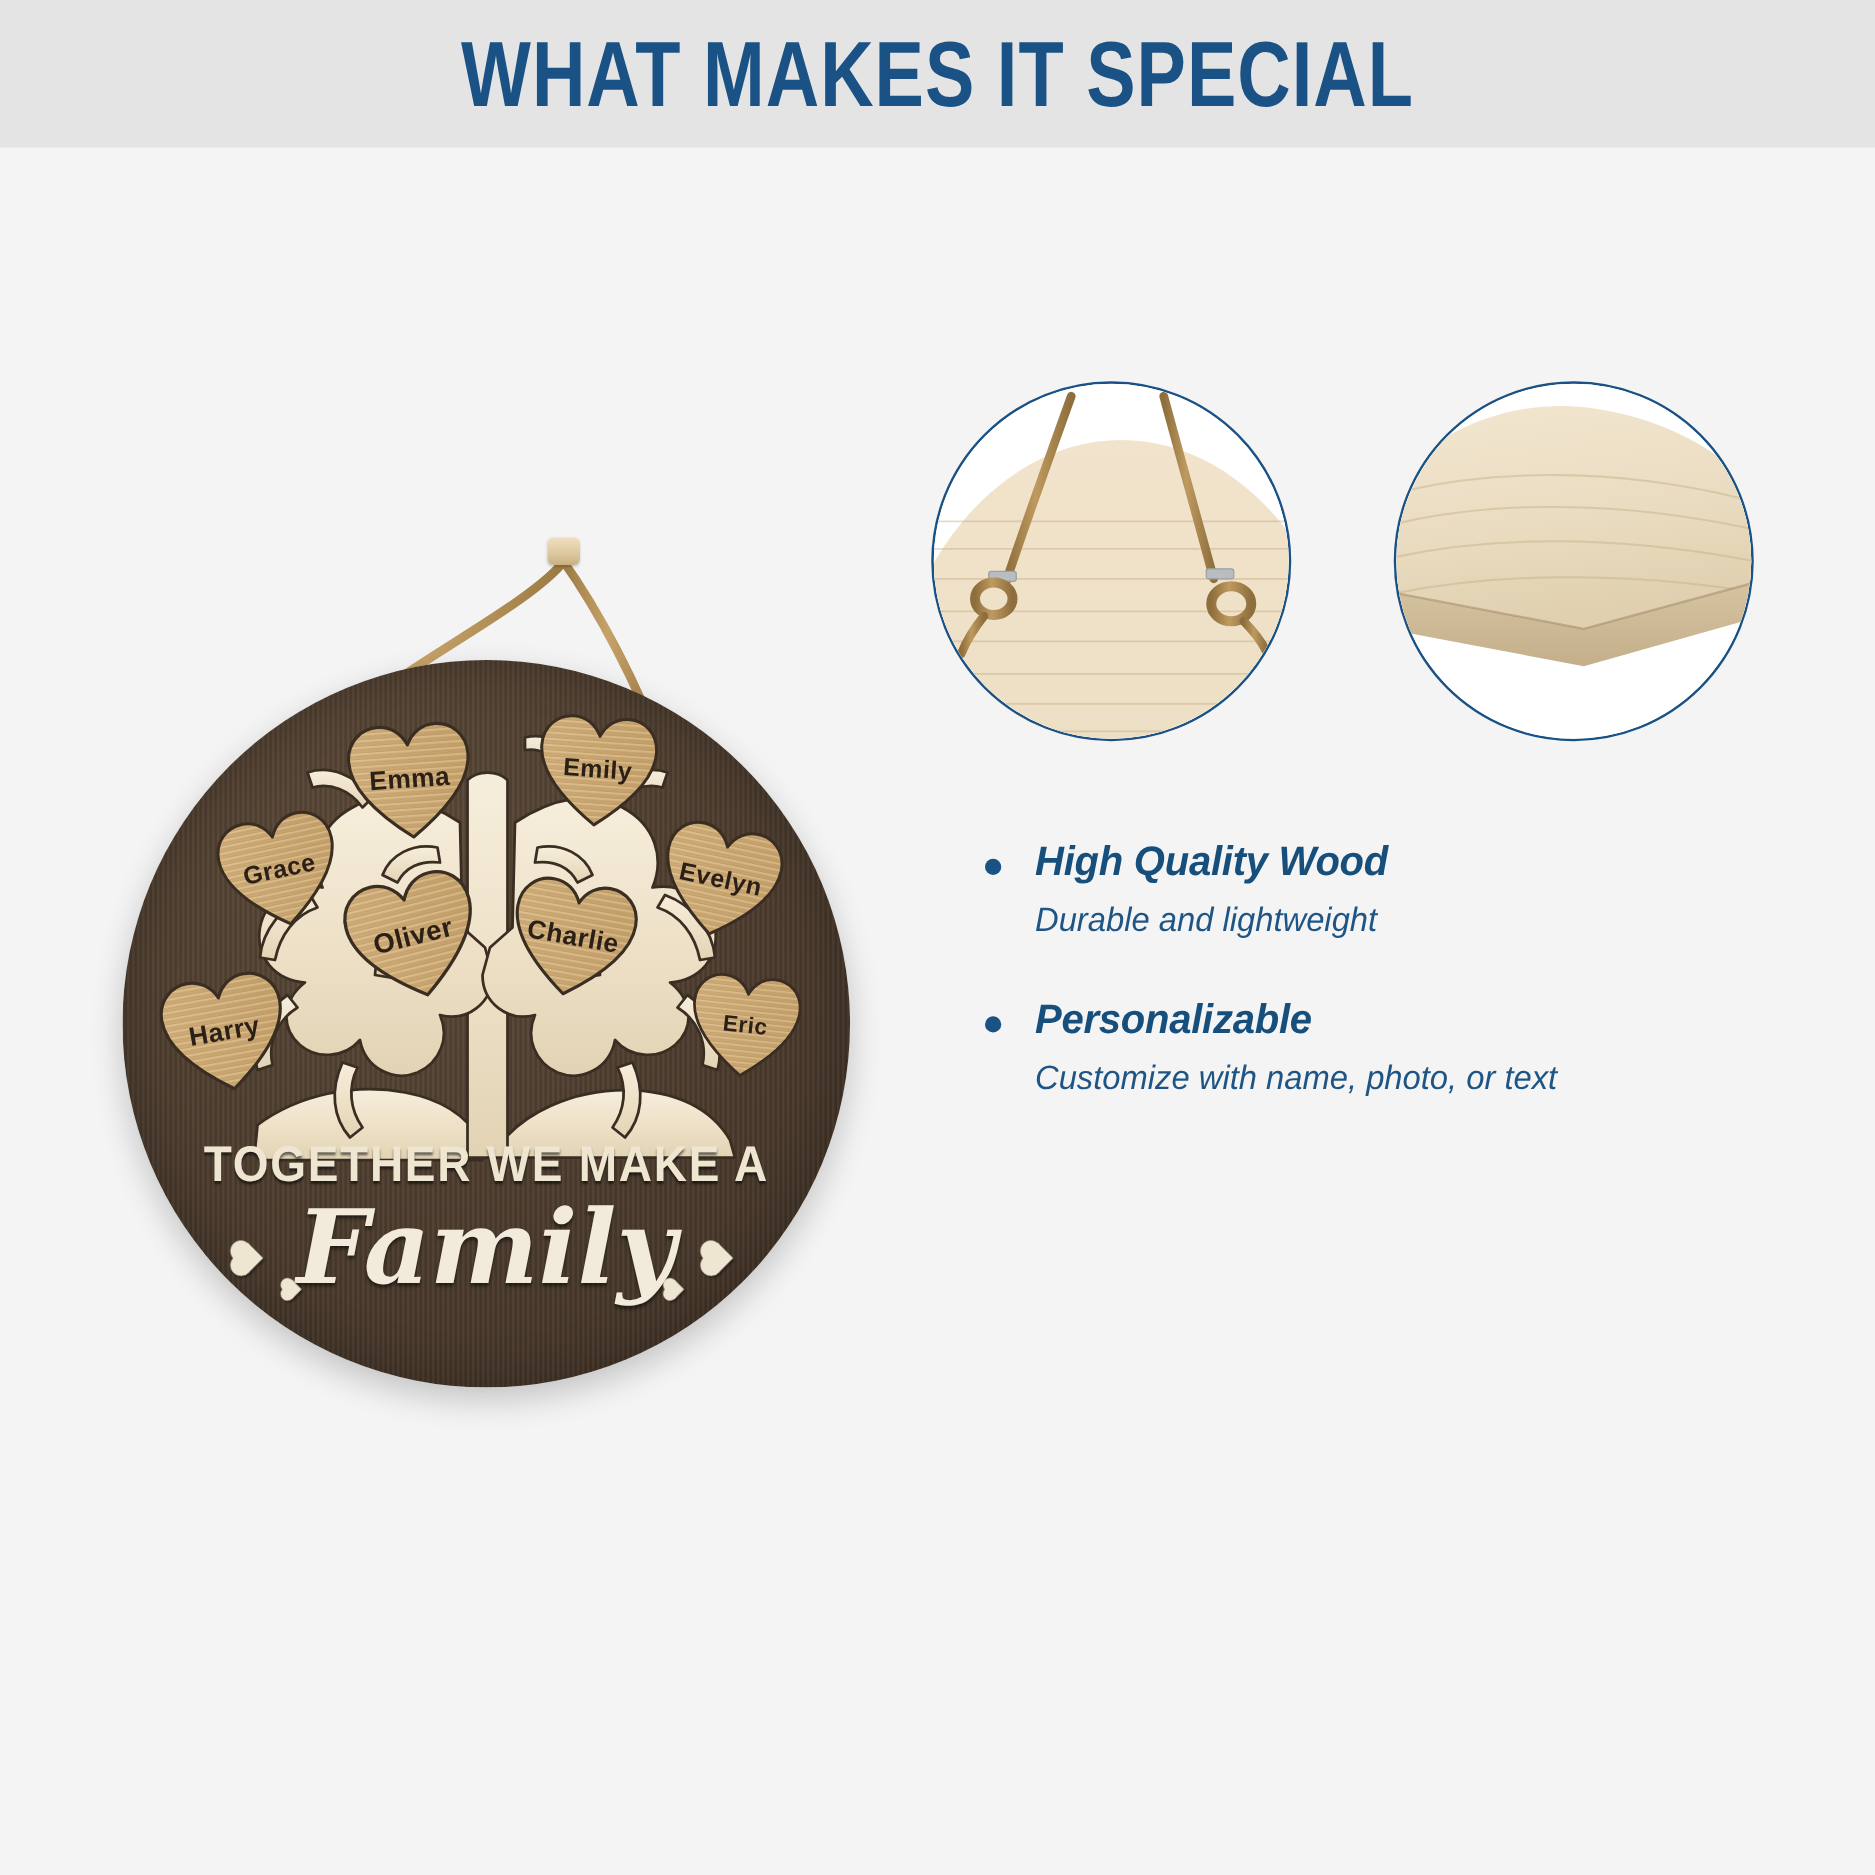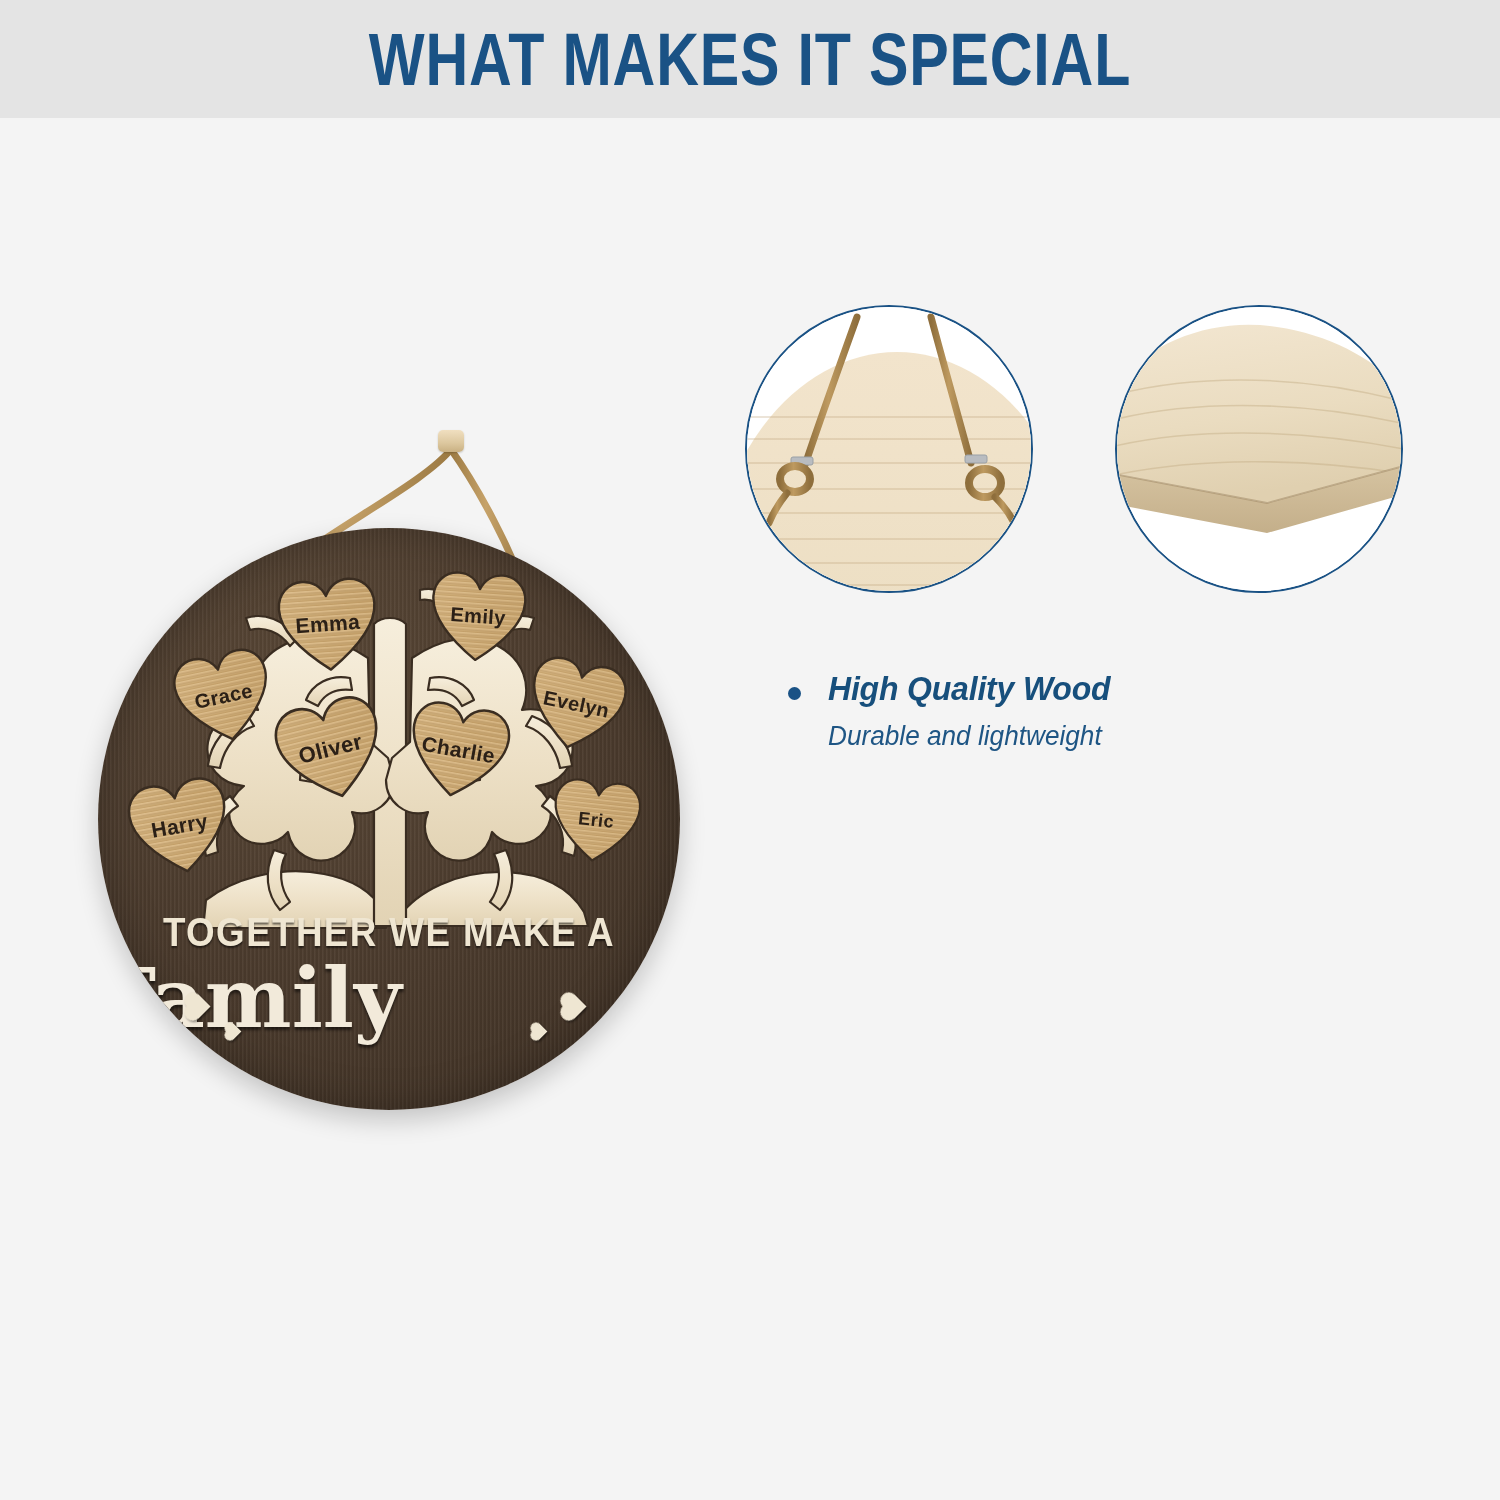--- a/index.html
+++ b/index.html
@@ -59,23 +59,24 @@
     position:absolute; left:0; top:382px; width:582px;
     text-align:center;
     color:#EFE6D2;
     font-size:40px; font-weight:700; letter-spacing:1.5px;
     transform:scaleX(0.92);
     text-shadow:0 2px 2px rgba(0,0,0,.55);
     white-space:nowrap;
   }
   .sign-line2{
     position:absolute; left:0; top:422px; width:582px;
-    text-align:left;
+    text-align:center;
     color:#F2EADA;
     font-family:"DejaVu Serif", serif;
+    font-style:italic;
     font-size:82px;
     font-weight:700;
     text-shadow:0 3px 3px rgba(0,0,0,.55);
     white-space:nowrap;
   }
   .deco-heart{
     position:absolute;
     background:#EFE6D2;
     transform:rotate(-45deg);
     filter:drop-shadow(0 2px 1px rgba(0,0,0,.45));
@@ -422,20 +423,25 @@
     <path d="M -40 160 L 150 196 L 320 150" stroke="rgba(160,136,100,.55)" stroke-width="1.8" fill="none"></path>
   </svg>
 </div>
 
 <div class="features" id="features-list">
     <div class="feature-row">
       <span class="bullet"></span>
       <div class="feature-title">High Quality Wood</div>
       <div class="feature-desc">Durable and lightweight</div>
     </div>
+    <div class="feature-row">
+      <span class="bullet"></span>
+      <div class="feature-title">Personalizable</div>
+      <div class="feature-desc">Customize with name, photo, or text</div>
+    </div>
   </div>
 
 <style>
   .deco-heart:before{
     width:100%; height:100%; left:-50%; top:0;
   }
   .deco-heart:after{
     width:100%; height:100%; left:0; top:-50%;
   }
 </style>

